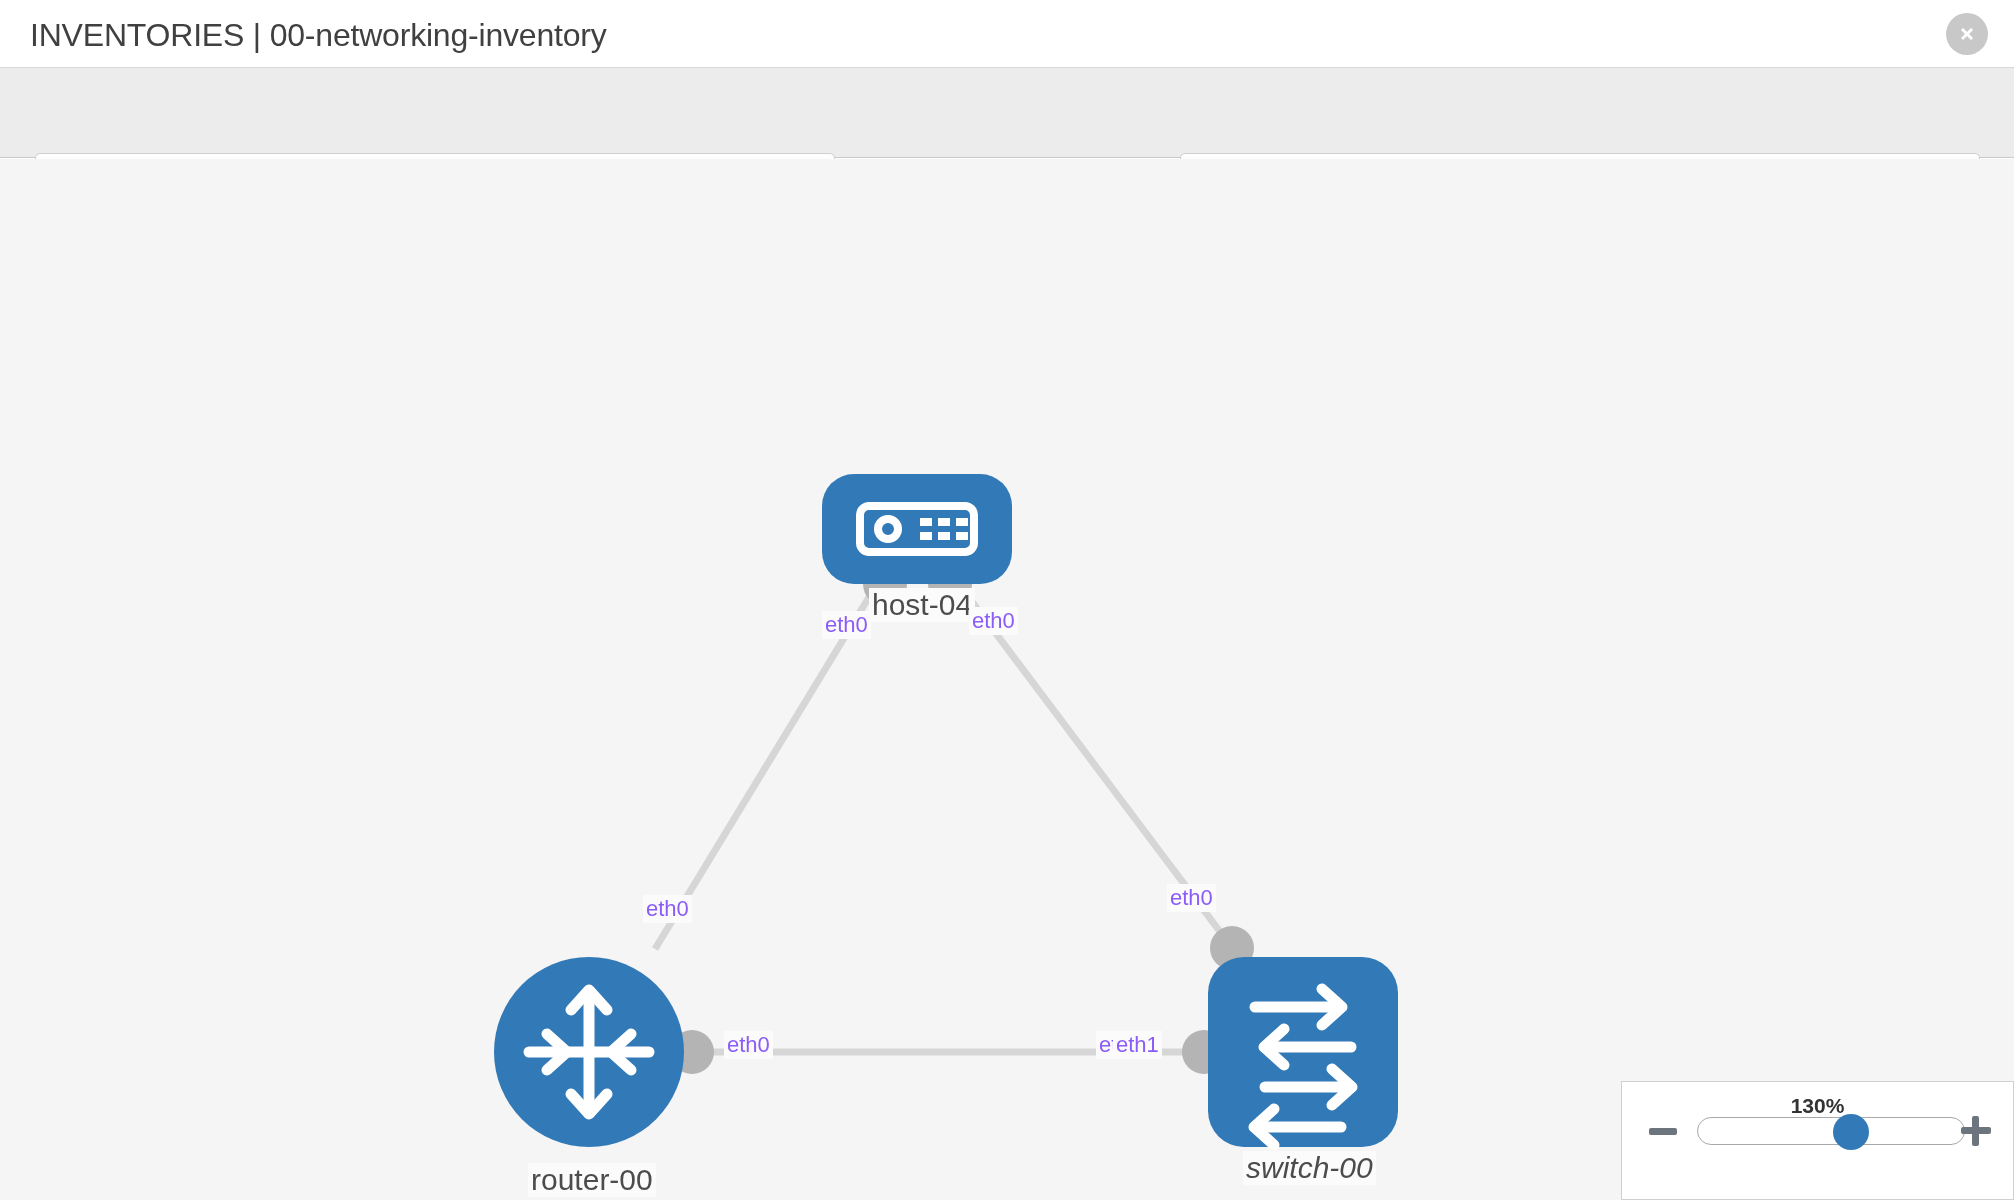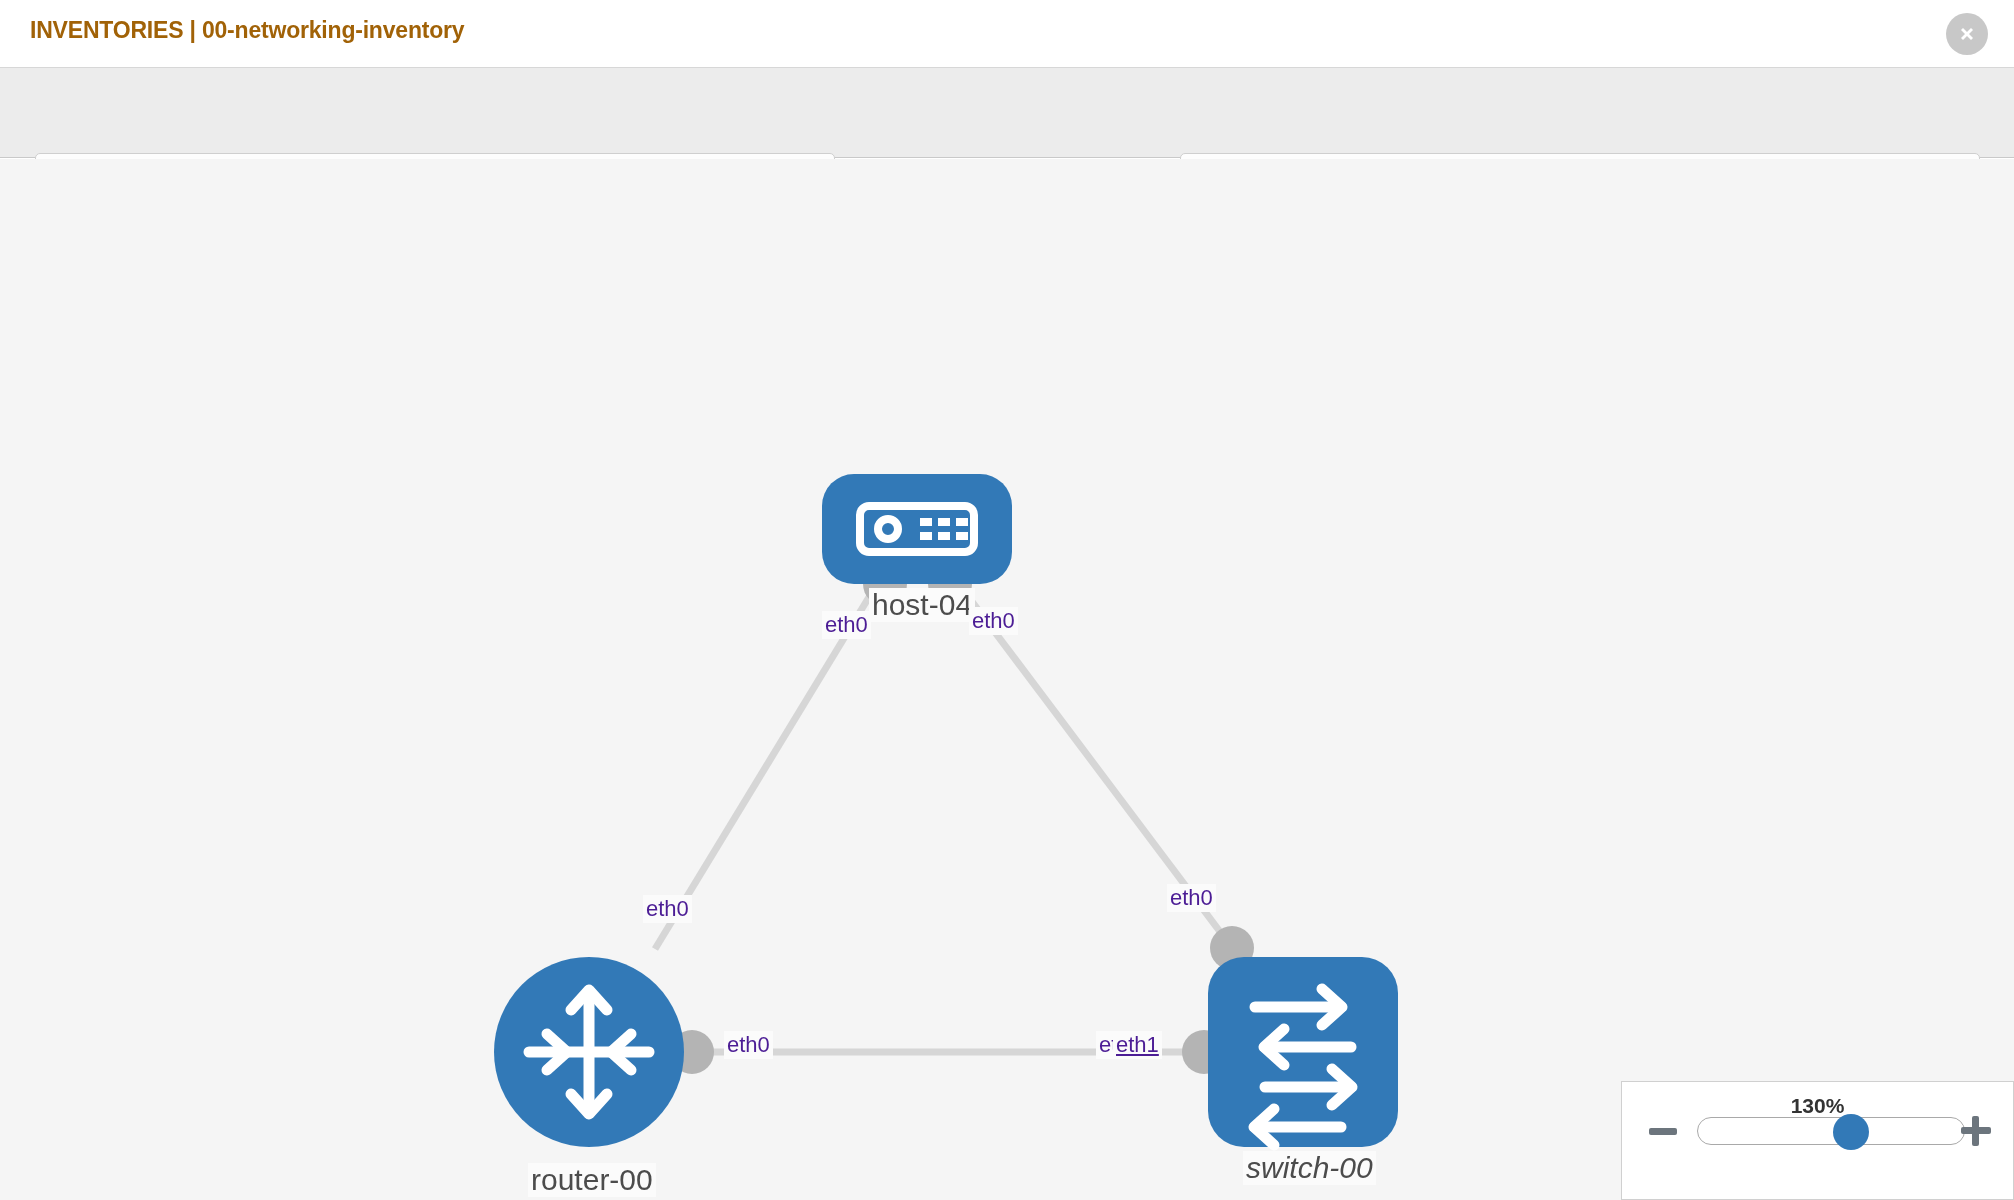--- a/index.html
+++ b/index.html
@@ -13,22 +13,22 @@
   #app { position: relative; width: 2014px; height: 1200px; }
 
   
   .header {
     position: absolute; top: 0; left: 0; width: 2014px; height: 68px;
     background: #ffffff;
     border-bottom: 1px solid #d7d7d7;
   }
   .header-title {
     position: absolute; left: 30px; top: 17px;
-    font-size: 23px; font-weight: bold;
-    color: #a16207; letter-spacing: -0.2px; white-space: nowrap;
+    font-size: 32px; font-weight: normal;
+    color: #404040; letter-spacing: -0.2px; white-space: nowrap;
   }
   .close-btn {
     position: absolute; right: 26px; top: 13px;
     width: 42px; height: 42px; border-radius: 50%;
     background: #c8c8c8; cursor: pointer;
   }
   .close-btn svg { position: absolute; left: 11px; top: 11px; }
 
   
   .toolbar {
@@ -75,21 +75,21 @@
   .canvas {
     position: absolute; top: 159px; left: 0;
     width: 2014px; height: 1041px;
     background: #f5f5f5;
     overflow: hidden;
   }
   .graph-svg { position: absolute; left: 0; top: 0; }
 
   .edge-label {
     position: absolute;
-    font-size: 22px; color: #4c1d95;
+    font-size: 22px; color: #8b5cf6;
     background: #fbfbfb;
     padding: 1px 3px; white-space: nowrap;
   }
   .node-label {
     position: absolute;
     font-size: 30px; color: #4c4c4c;
     background: #fbfbfb;
     padding: 0 3px; white-space: nowrap;
   }
 
@@ -235,21 +235,21 @@
 
     <div class="edge-label" style="left:822px; top:452px;">eth0</div>
     <div class="node-label" style="left:869px; top:429px;">host-04</div>
     <div class="edge-label" style="left:969px; top:448px;">eth0</div>
 
     <div class="edge-label" style="left:643px; top:736px;">eth0</div>
     <div class="edge-label" style="left:1167px; top:725px;">eth0</div>
 
     <div class="edge-label" style="left:724px; top:872px;">eth0</div>
     <div class="edge-label" style="left:1096px; top:872px;">eth0</div>
-    <div class="edge-label" style="left:1113px; top:872px;text-decoration:underline;">eth1</div>
+    <div class="edge-label" style="left:1113px; top:872px;">eth1</div>
 
     <div class="node-label" style="left:528px; top:992px;margin-top:12px;">router-00</div>
     <div class="node-label" style="left:1243px; top:992px;font-style:italic;">switch-00</div>
 
   </div>
 
   <div class="zoom-panel">
     <div class="zoom-value">130%</div>
     <div class="zoom-minus"></div>
     <div class="zoom-track">

